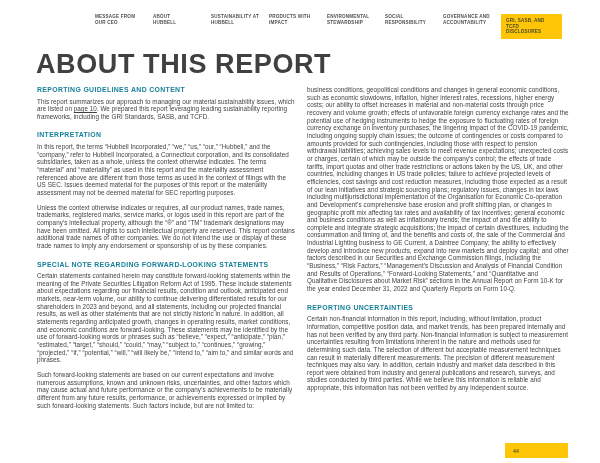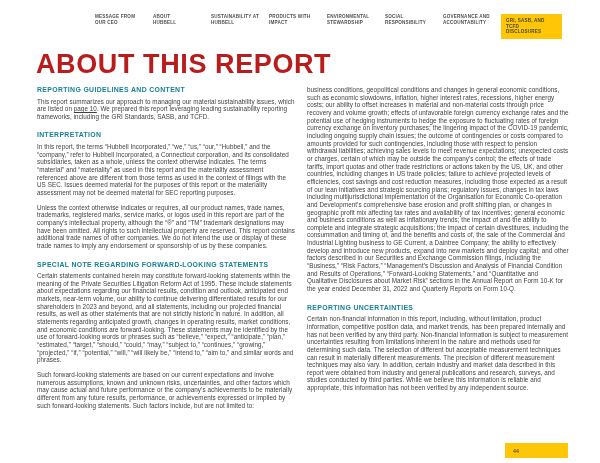--- a/index.html
+++ b/index.html
@@ -18,21 +18,21 @@
     cursor:pointer;
   }
   .nav-item.active {
     background:#FFC608; color:#4a4a22; width:52px; padding:4px 4px 4px 5px;
     margin-top:0;
   }
 
   
   .title {
     position:absolute; left:36px; top:49px; font-size:27px; font-weight:800;
-    color:#b91c1c; letter-spacing:0.6px; white-space:nowrap;
+    color:#404040; letter-spacing:0.6px; white-space:nowrap;
   }
 
   
   .col { position:absolute; top:86px; color:#3f3f3f; }
   .col-left  { left:37px;  width:258px; }
   .col-right { left:307px; width:262px; }
 
   .section-heading {
     font-size:6.9px; font-weight:700; color:#17809B; letter-spacing:0.35px;
     margin:11px 0 4.5px 0; text-transform:uppercase;

